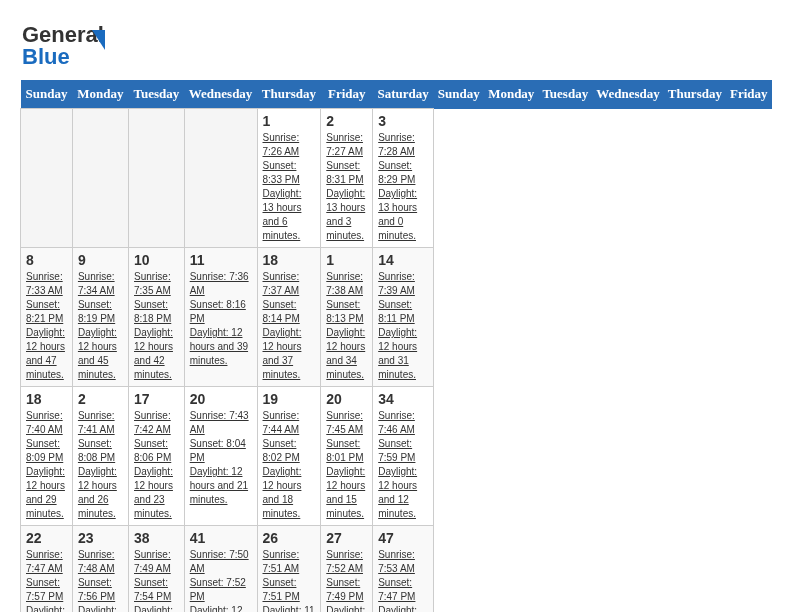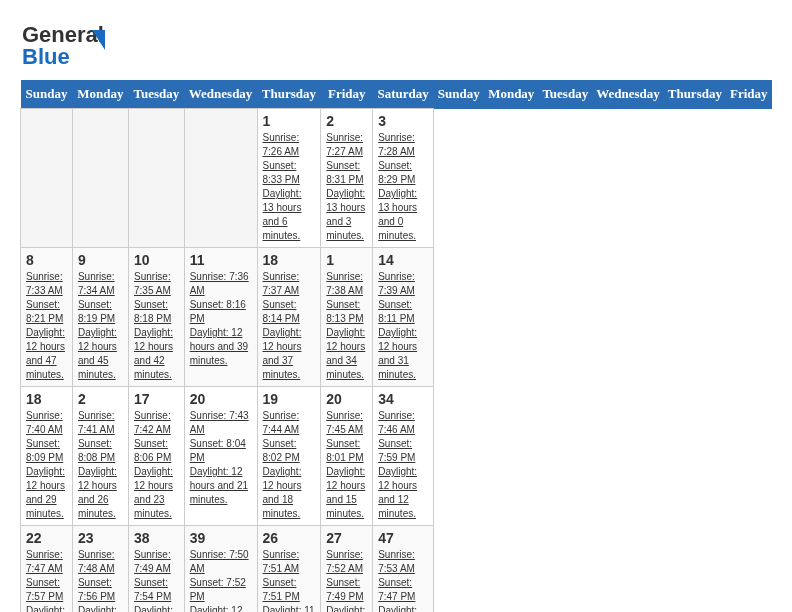--- a/index.html
+++ b/index.html
@@ -196,21 +196,21 @@
         </td>
         <td>
           <span class="day-num">23</span>
           <div class="day-info">Sunrise: 7:48 AM<br>Sunset: 7:56 PM<br>Daylight: 12 hours and 7 minutes.</div>
         </td>
         <td>
           <span class="day-num">38</span>
           <div class="day-info">Sunrise: 7:49 AM<br>Sunset: 7:54 PM<br>Daylight: 12 hours and 4 minutes.</div>
         </td>
         <td>
-          <span class="day-num">39</span>
+          <span class="day-num">41</span>
           <div class="day-info">Sunrise: 7:50 AM<br>Sunset: 7:52 PM<br>Daylight: 12 hours and 2 minutes.</div>
         </td>
         <td>
           <span class="day-num">26</span>
           <div class="day-info">Sunrise: 7:51 AM<br>Sunset: 7:51 PM<br>Daylight: 11 hours and 59 minutes.</div>
         </td>
         <td>
           <span class="day-num">27</span>
           <div class="day-info">Sunrise: 7:52 AM<br>Sunset: 7:49 PM<br>Daylight: 11 hours and 56 minutes.</div>
         </td>

